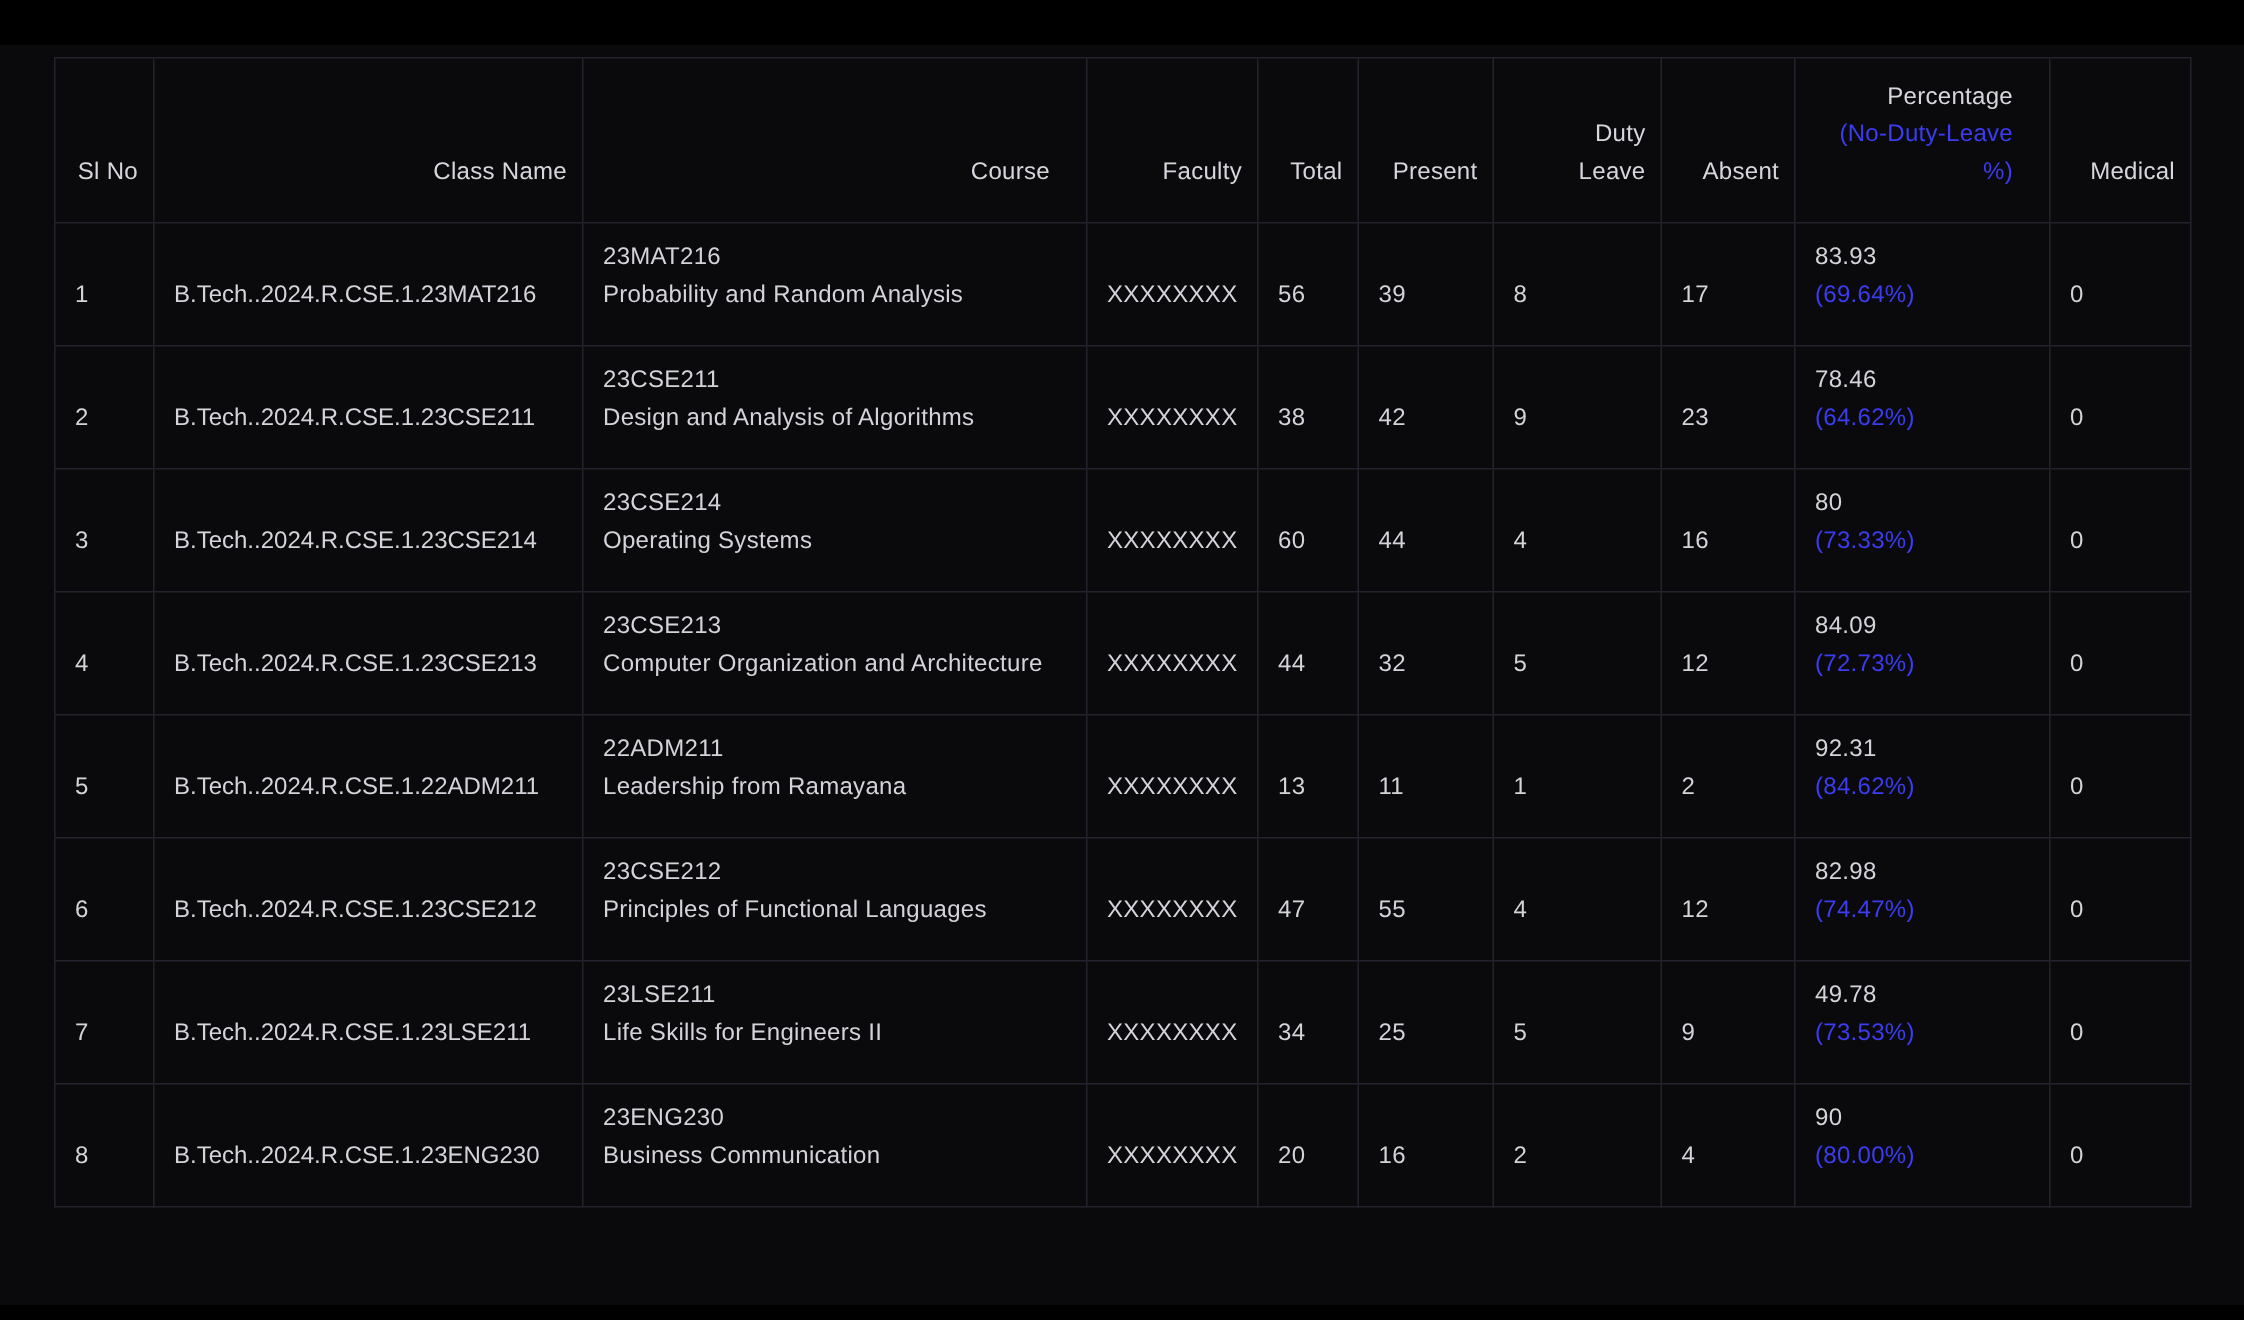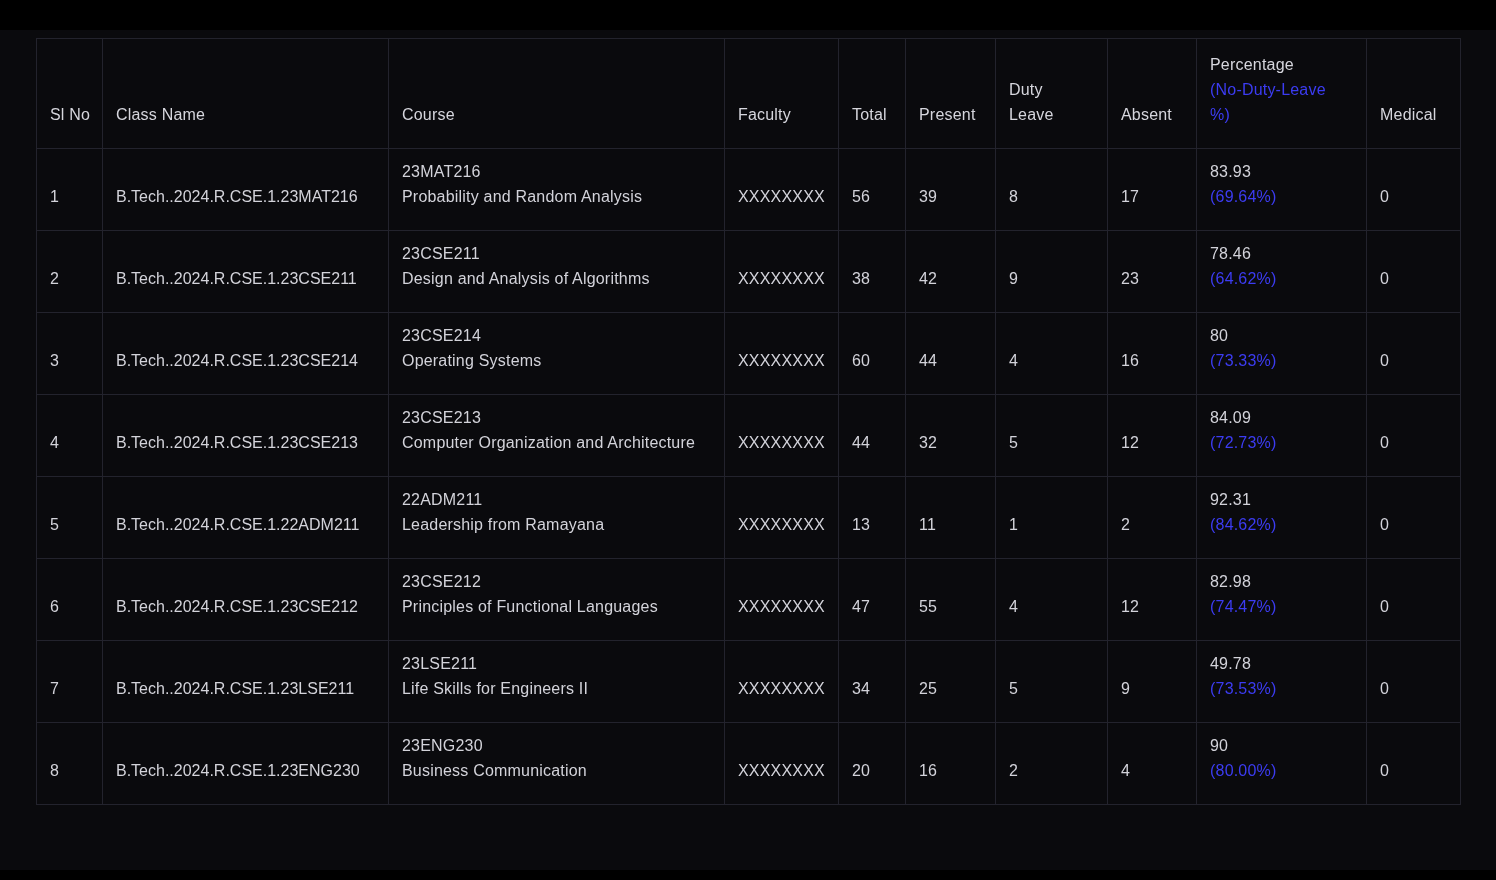--- a/index.html
+++ b/index.html
@@ -29,21 +29,21 @@
   }
   .attendance th, .attendance td {
     border: 1px solid #23232d;
     vertical-align: bottom;
     text-align: left;
     padding: 8px 10px 21px 13px;
     font-weight: 500;
   }
   .attendance thead tr { height: 110px; }
   .attendance tbody tr { height: 82px; }
-  .attendance th { color: #d6d6dd; }
+  .attendance th { color: #d6d6dd; text-align: right; }
   
   .col-slno     { width: 66px; }
   .col-class    { width: 286px; }
   .col-course   { width: 336px; }
   .col-faculty  { width: 114px; }
   .col-total    { width: 67px; }
   .col-present  { width: 90px; }
   .col-duty     { width: 112px; }
   .col-absent   { width: 89px; }
   .col-pct      { width: 170px; }

